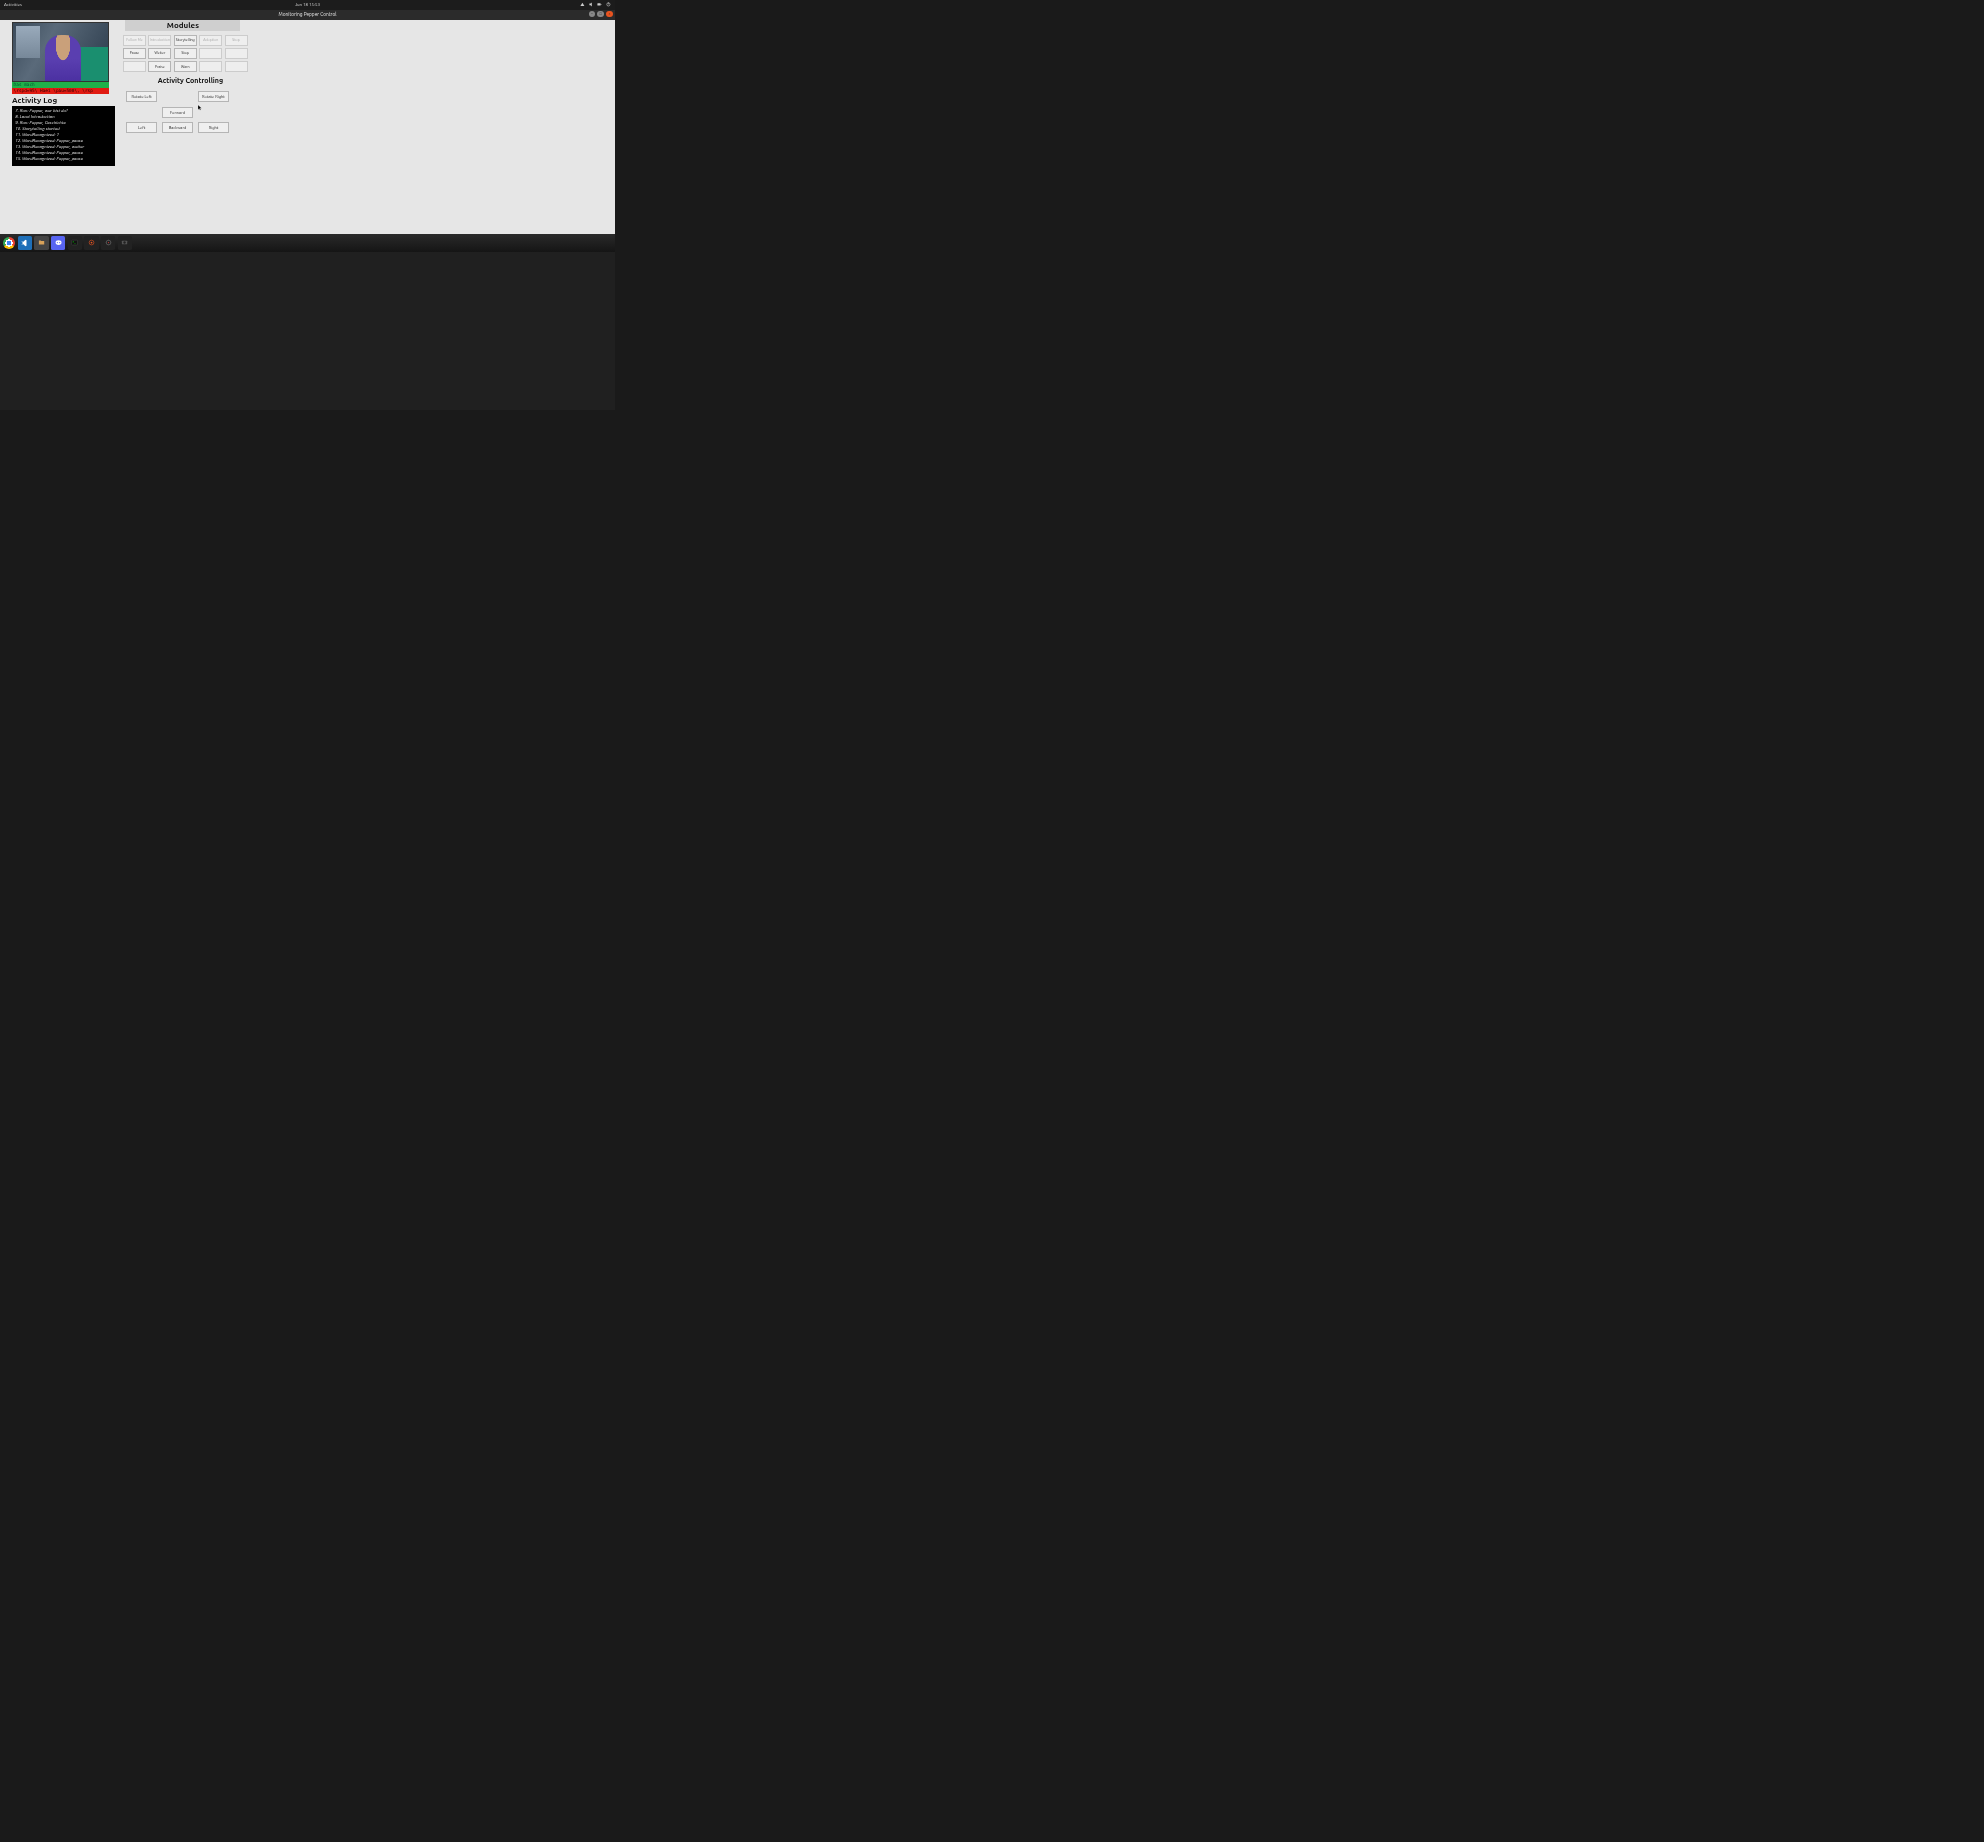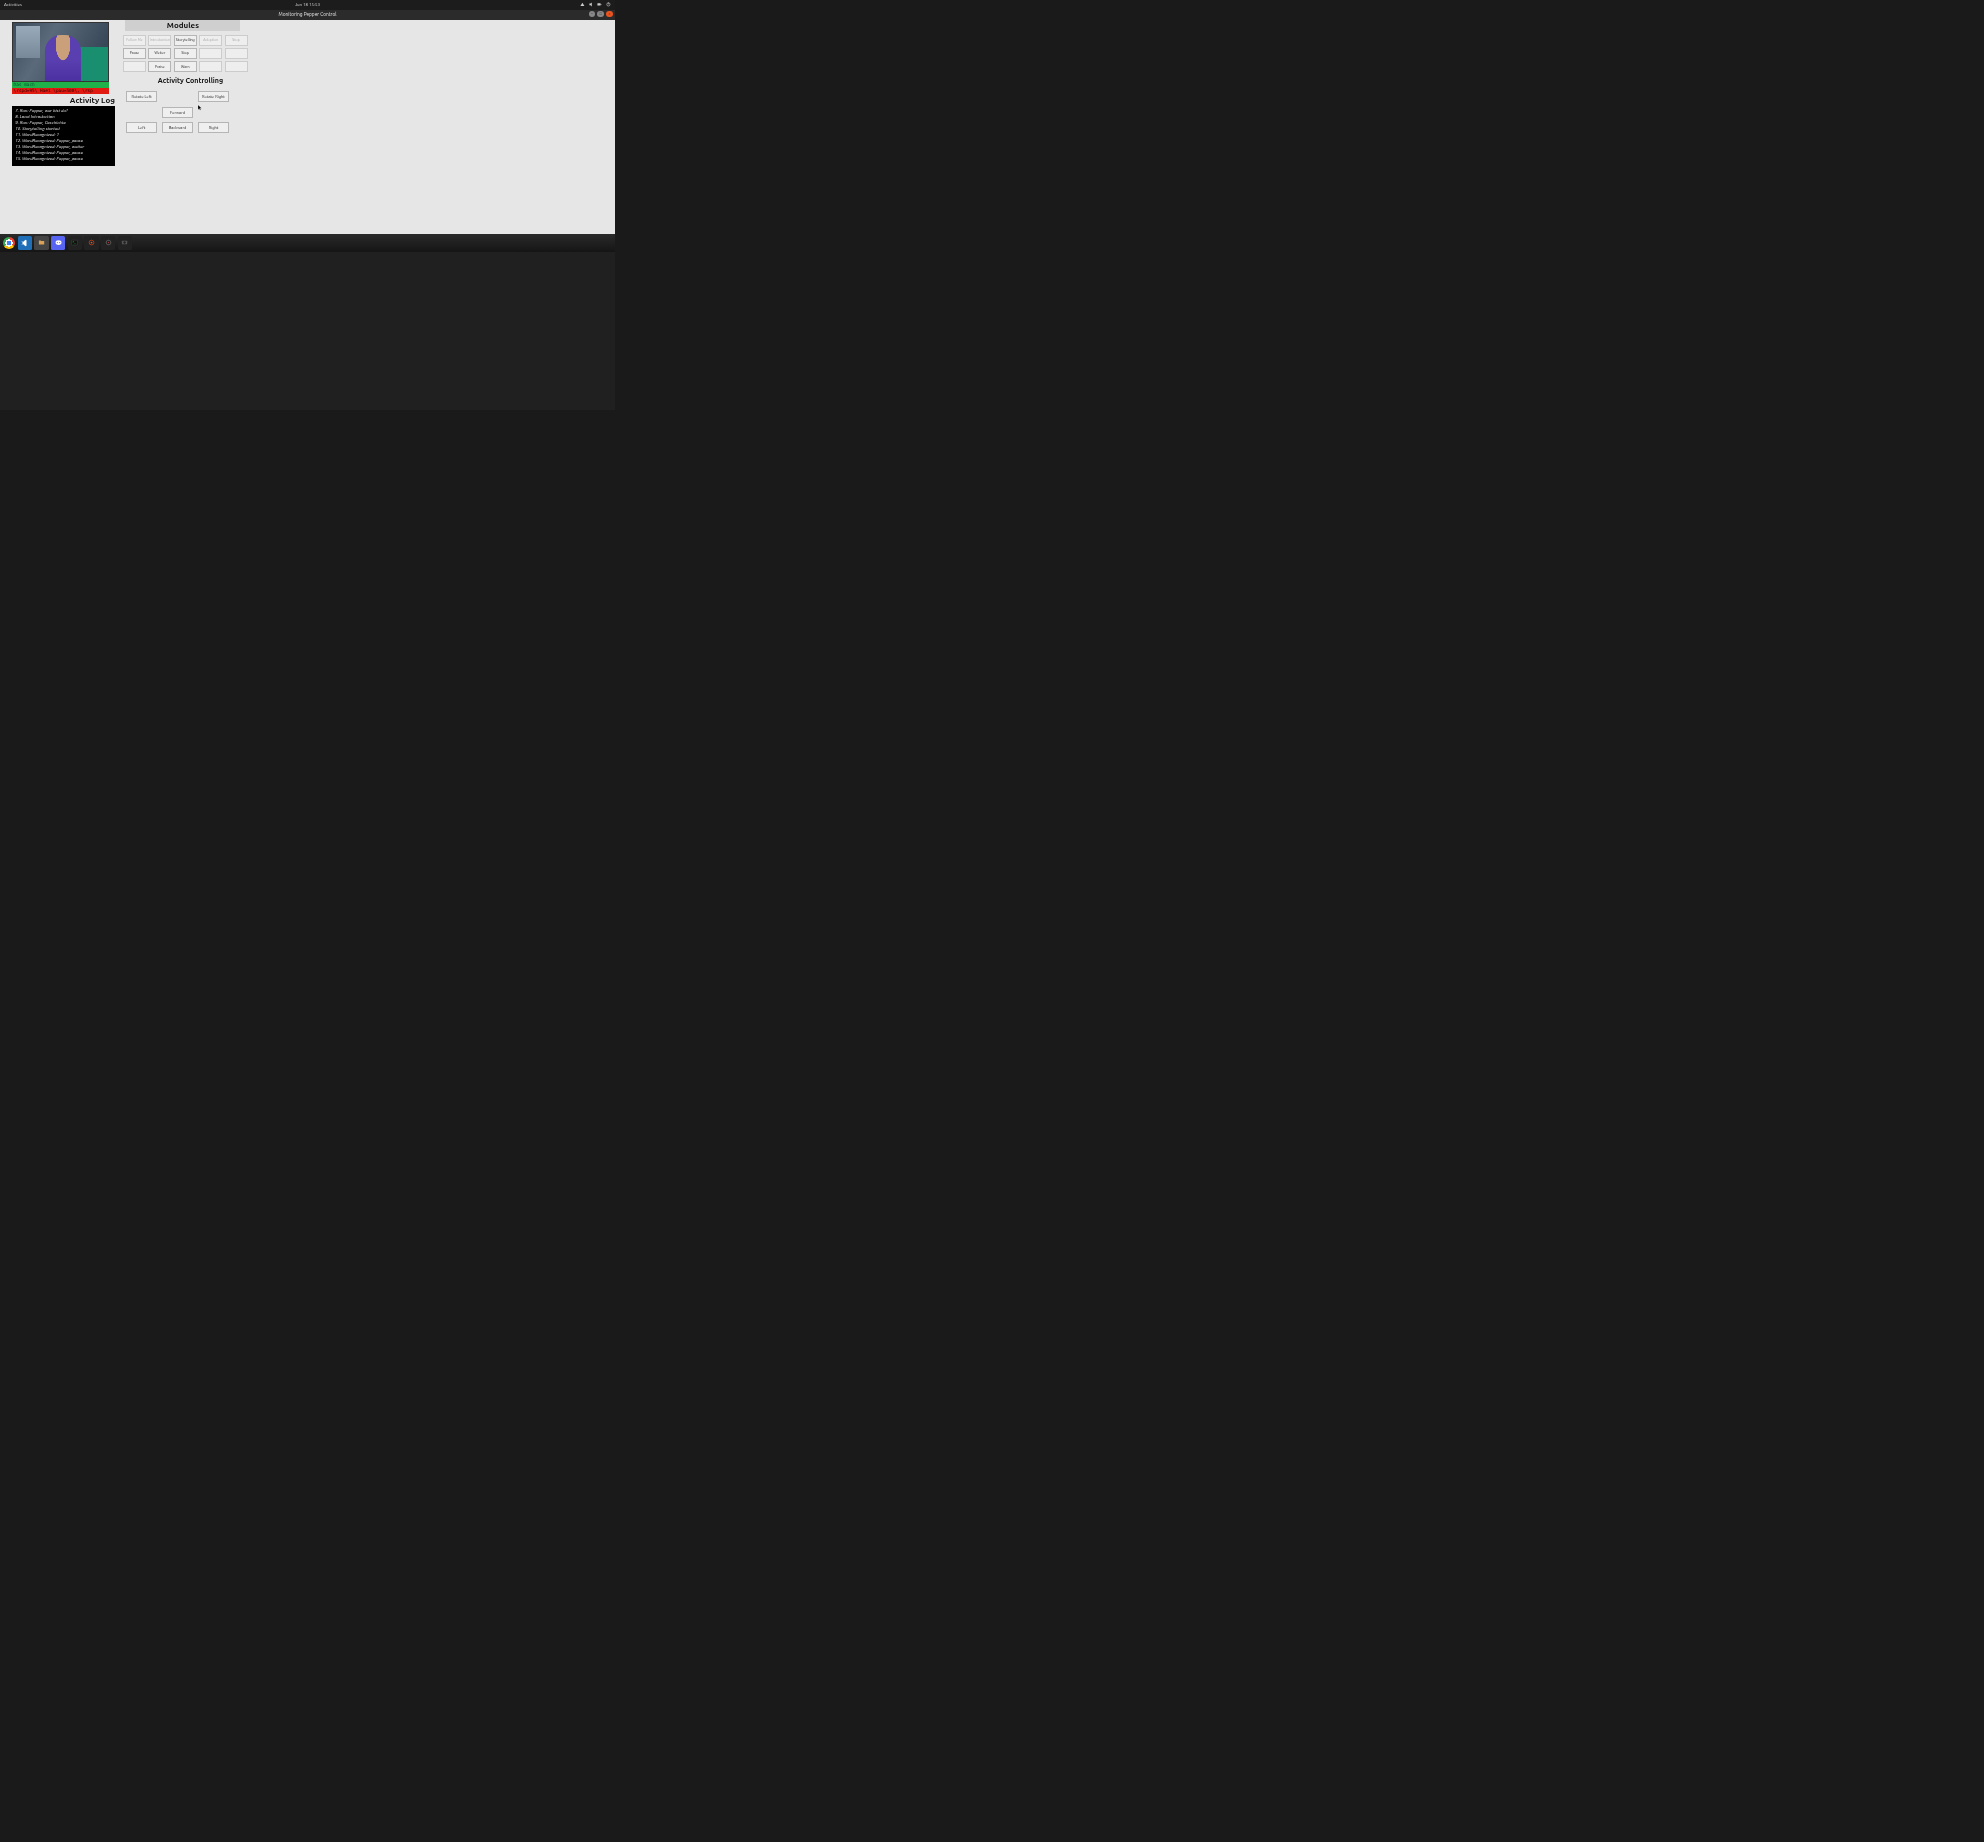--- a/index.html
+++ b/index.html
@@ -107,21 +107,21 @@
     .status-strip .line2 {
       background: #e11b12;
       color: #300;
       padding: 0.4px 1.6px;
       white-space: nowrap;
       overflow: hidden;
     }
     .activity-heading {
       font-size: 8px;
       font-weight: bold;
-      text-align: right;
+      text-align: left;
       margin: 2.4px 0 0.8px 0;
       color: #111;
     }
     .activity-log {
       width: 103px;
       height: 60px;
       background: #000;
       color: #eee;
       font-size: 4.4px;
       font-style: italic;

